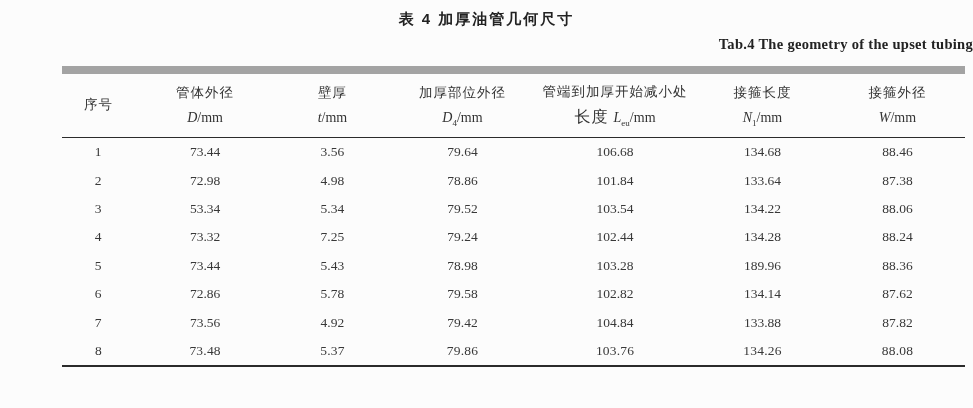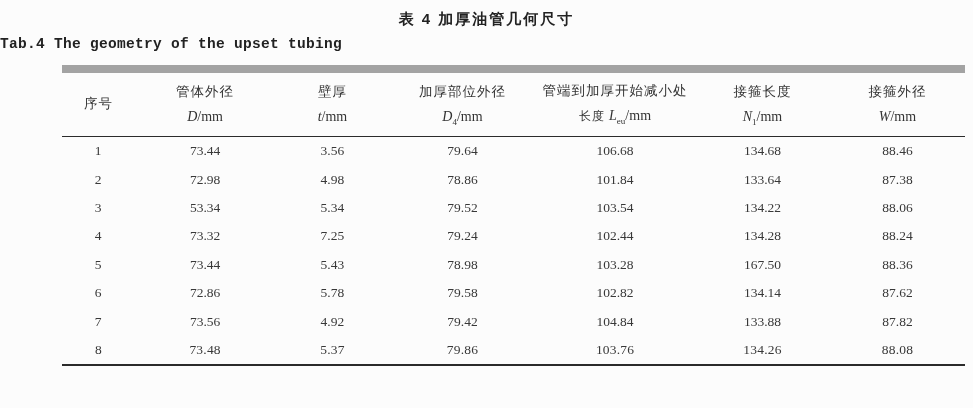--- a/index.html
+++ b/index.html
@@ -20,22 +20,22 @@
   .title-zh {
     text-align: center;
     font-family: "Liberation Sans", sans-serif;
     font-weight: bold;
     font-size: 15px;
     letter-spacing: 2px;
     padding-top: 10px;
     color: #222222;
   }
   .title-en {
-    text-align: left;
-    font-family: Liberation Mono, monospace;
+    text-align: right;
+    font-family: Liberation Serif, serif;
     font-weight: bold;
     font-size: 14.5px;
     letter-spacing: 0.3px;
     margin-top: 7px;
     color: #222222;
   }
   .table-wrap {
     margin: 13px 8px 0 62px;
     width: 903px;
   }
@@ -60,21 +60,21 @@
     color: #333333;
     line-height: 21px;
     white-space: nowrap;
   }
   .h-sym {
     font-size: 14px;
     line-height: 21px;
     margin-top: 4px;
     white-space: nowrap;
   }
-  .h-sym .pre { letter-spacing: 1px; font-size: 12px; }
+  .h-sym .pre { letter-spacing: 1px; font-size: 16px; }
   .h-sym i {
     font-style: italic;
     font-family: "Liberation Serif", serif;
   }
   .h-sym sub {
     font-style: normal;
     font-size: 9px;
     line-height: 0;
   }
   tbody td {
@@ -179,21 +179,21 @@
             <td>102.44</td>
             <td>134.28</td>
             <td>88.24</td>
           </tr>
           <tr>
             <td>5</td>
             <td>73.44</td>
             <td>5.43</td>
             <td>78.98</td>
             <td>103.28</td>
-            <td>167.50</td>
+            <td>189.96</td>
             <td>88.36</td>
           </tr>
           <tr>
             <td>6</td>
             <td>72.86</td>
             <td>5.78</td>
             <td>79.58</td>
             <td>102.82</td>
             <td>134.14</td>
             <td>87.62</td>

